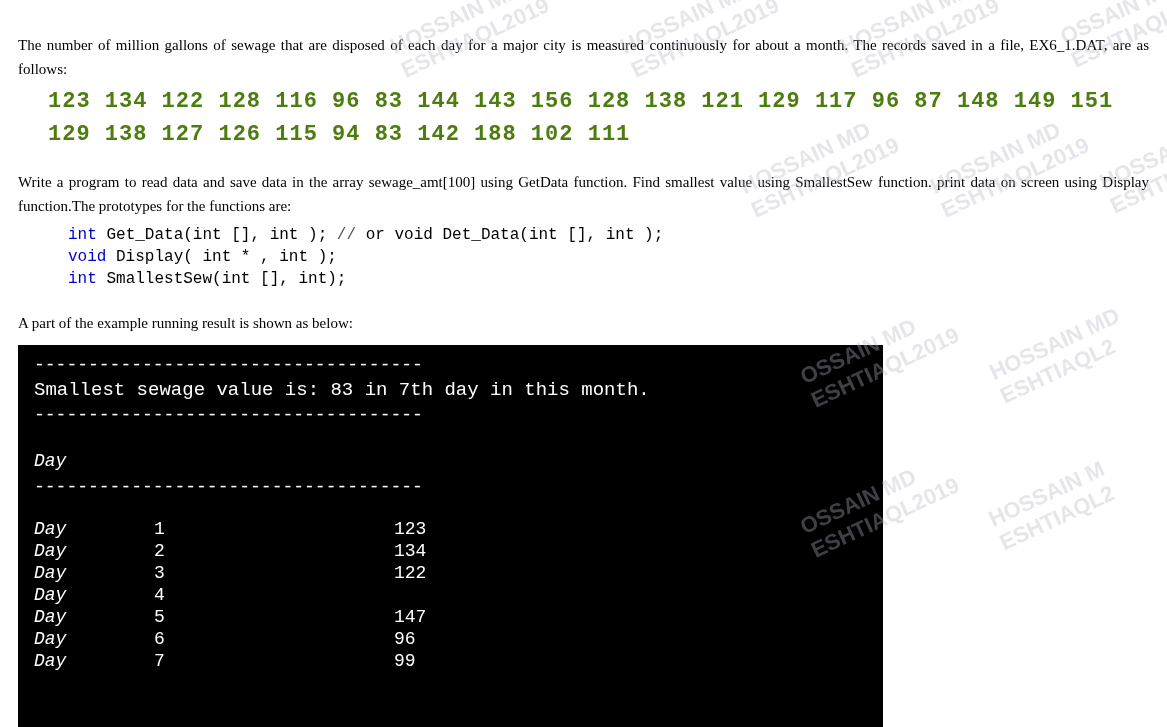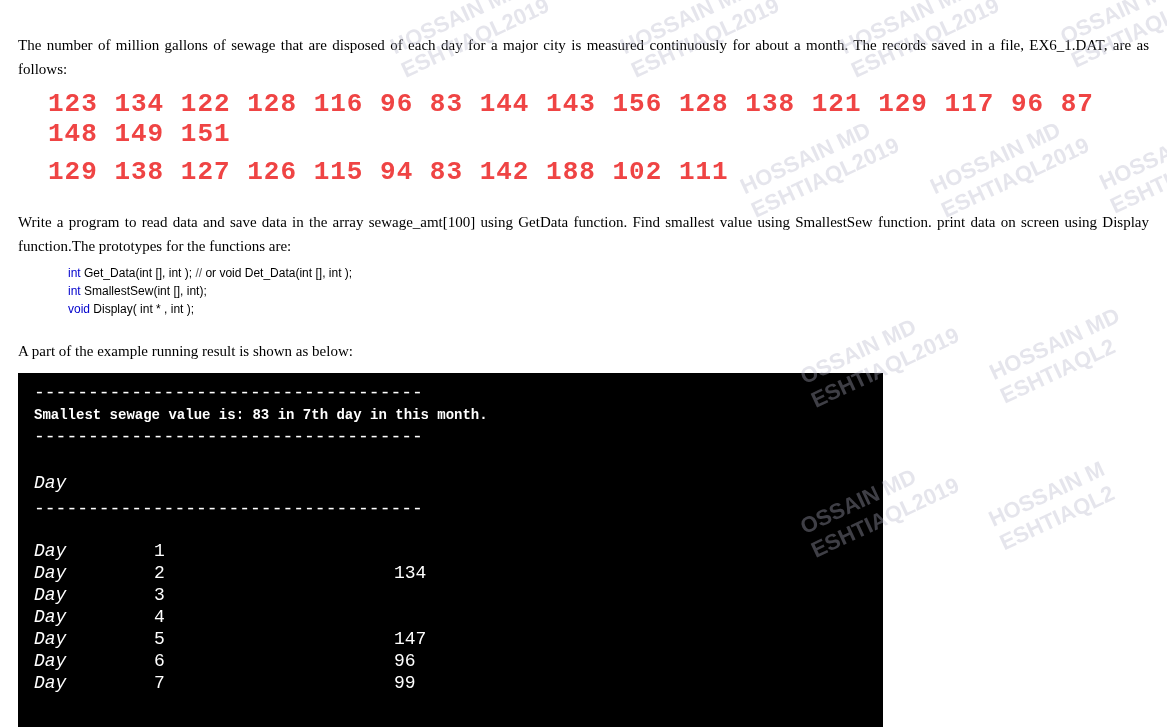--- a/index.html
+++ b/index.html
@@ -36,31 +36,31 @@
 
     .paragraph {
       text-align: justify;
       line-height: 1.6;
       margin-bottom: 8px;
       margin-top: 23px;
     }
 
     .data-line {
       font-family: 'Courier New', Courier, monospace;
-      font-size: 26px;
+      font-size: 22px;
       font-weight: bold;
-      color: #ef4444;
+      color: #4d7c0f;
       text-align: left;
       margin: 8px 0 4px 30px;
       letter-spacing: 1px;
     }
 
     .code-block {
-      font-family: Liberation Sans, sans-serif;
-      font-size: 12px;
+      font-family: Liberation Mono, monospace;
+      font-size: 16px;
       color: #000;
       margin: 4px 0;
       padding-left: 50px;
     }
 
     .code-keyword {
       color: #0000cc;
     }
 
     .terminal-box {
@@ -92,23 +92,22 @@
     .terminal-col-sewage { width: 200px; }
 
     .terminal-data-row {
       display: flex;
       gap: 0;
       margin: 2px 0;
       font-size: 18px;
     }
 
     .smallest-line {
-      font-size: 14px;
+      font-size: 19px;
       margin: 4px 0;
-      font-weight: bold;
     }
 
     .blue-text { color: #0000cc; }
   </style>
 </head>
 <body>
 
 <div class="page-container">
 
   <div class="watermark" style="top:0px; left:390px; transform:rotate(-25deg);">HOSSAIN MD<br>ESHTIAQL2019</div>
@@ -128,53 +127,55 @@
   <div class="data-line">123  134  122  128  116  96  83  144  143  156  128  138  121  129  117  96  87  148  149  151</div>
   <div class="data-line">129  138  127  126  115  94  83  142  188  102  111</div>
 
   <p class="paragraph">Write a program to read data and save data in the array sewage_amt[100] using GetData function. Find smallest value using SmallestSew function. print data on screen using Display function.The prototypes for the functions are:</p>
 
   <div class="code-block">
     <span class="code-keyword blue-text">int</span>
     <span> Get_Data(int [], int );  <span style="color:#555">//</span>  or void Det_Data(int [], int );</span>
   </div>
   <div class="code-block">
+    <span class="code-keyword blue-text">void</span>
+    <span> Display( int * , int );</span>
+  </div>
+  <div class="code-block">
     <span class="code-keyword blue-text">int</span>
     <span> SmallestSew(int [], int);</span>
-  </div>
-  <div class="code-block">
-    <span class="code-keyword blue-text">void</span>
-    <span> Display( int * , int );</span>
   </div>
 
   <p class="paragraph">A part of the example running result is shown as below:</p>
 
   <div class="terminal-box">
     <div class="terminal-divider">------------------------------------</div>
     <div class="smallest-line">Smallest sewage value is: 83 in 7th day in this month.</div>
     <div class="terminal-divider">------------------------------------</div>
     <br>
     <div class="terminal-header-row">
       <div class="terminal-col-day">Day</div>
     </div>
     <div class="terminal-divider">------------------------------------</div>
     <br>
     <div id="terminal-rows">
         <div class="terminal-data-row">
           <div class="terminal-col-day">Day</div>
           <div class="terminal-col-no">1</div>
+          <div class="terminal-col-sewage">123</div>
         </div>
         <div class="terminal-data-row">
           <div class="terminal-col-day">Day</div>
           <div class="terminal-col-no">2</div>
           <div class="terminal-col-sewage">134</div>
         </div>
         <div class="terminal-data-row">
           <div class="terminal-col-day">Day</div>
           <div class="terminal-col-no">3</div>
+          <div class="terminal-col-sewage">122</div>
         </div>
         <div class="terminal-data-row">
           <div class="terminal-col-day">Day</div>
           <div class="terminal-col-no">4</div>
         </div>
         <div class="terminal-data-row">
           <div class="terminal-col-day">Day</div>
           <div class="terminal-col-no">5</div>
           <div class="terminal-col-sewage">147</div>
         </div>

